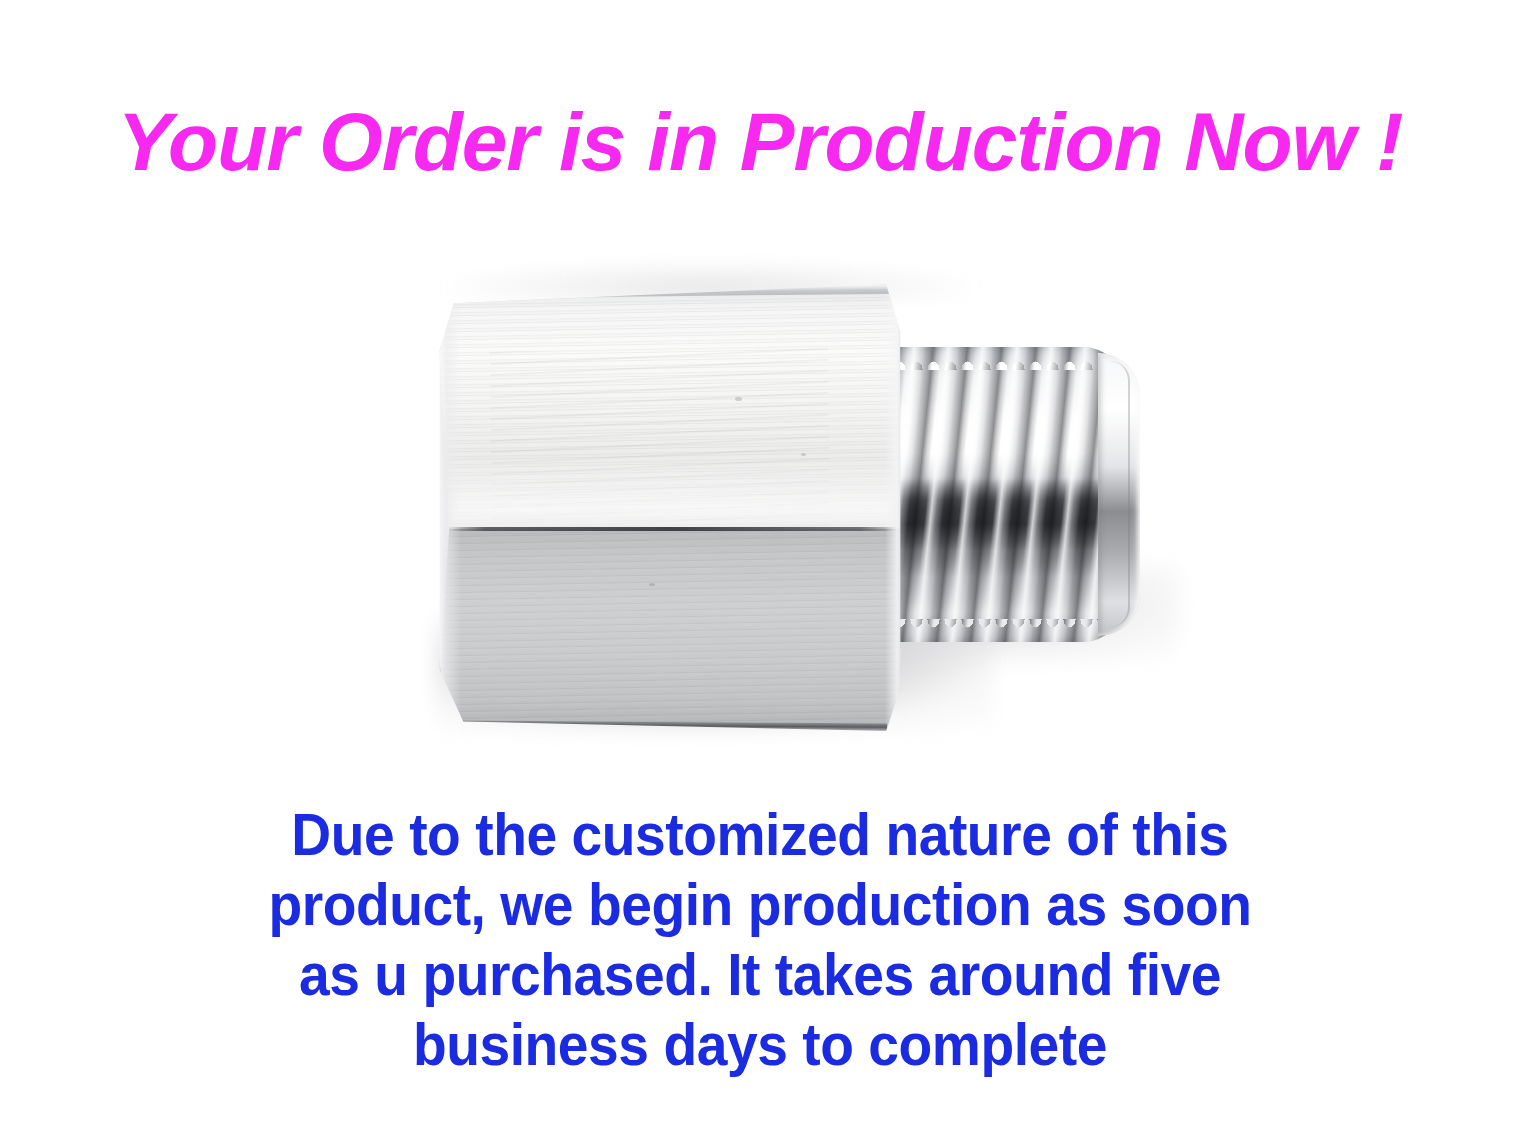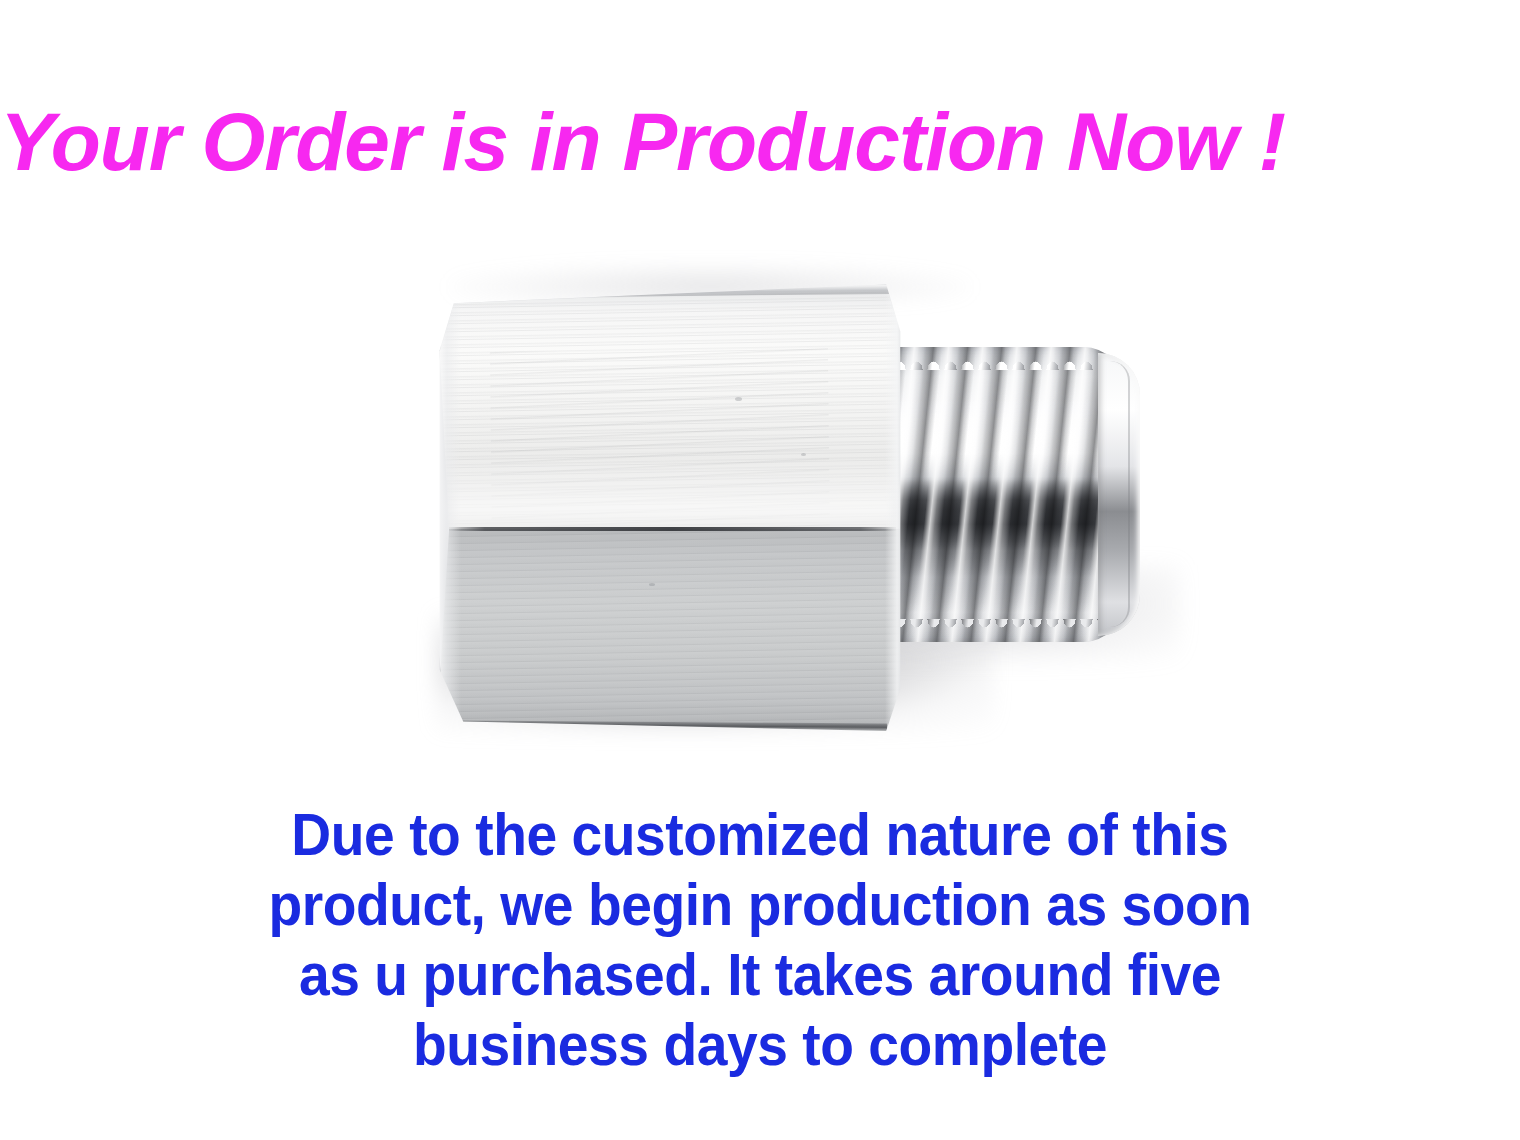--- a/index.html
+++ b/index.html
@@ -18,20 +18,21 @@
     background: #ffffff;
     overflow: hidden;
   }
 
   
   .headline {
     position: absolute;
     left: 0;
     top: 96px;
     width: 1520px;
+    text-align: center;
     font-family: "Liberation Sans", sans-serif;
     font-weight: bold;
     font-style: italic;
     font-size: 82px;
     line-height: 92px;
     letter-spacing: -1px;
     color: #f728f0;
     white-space: nowrap;
   }
 

